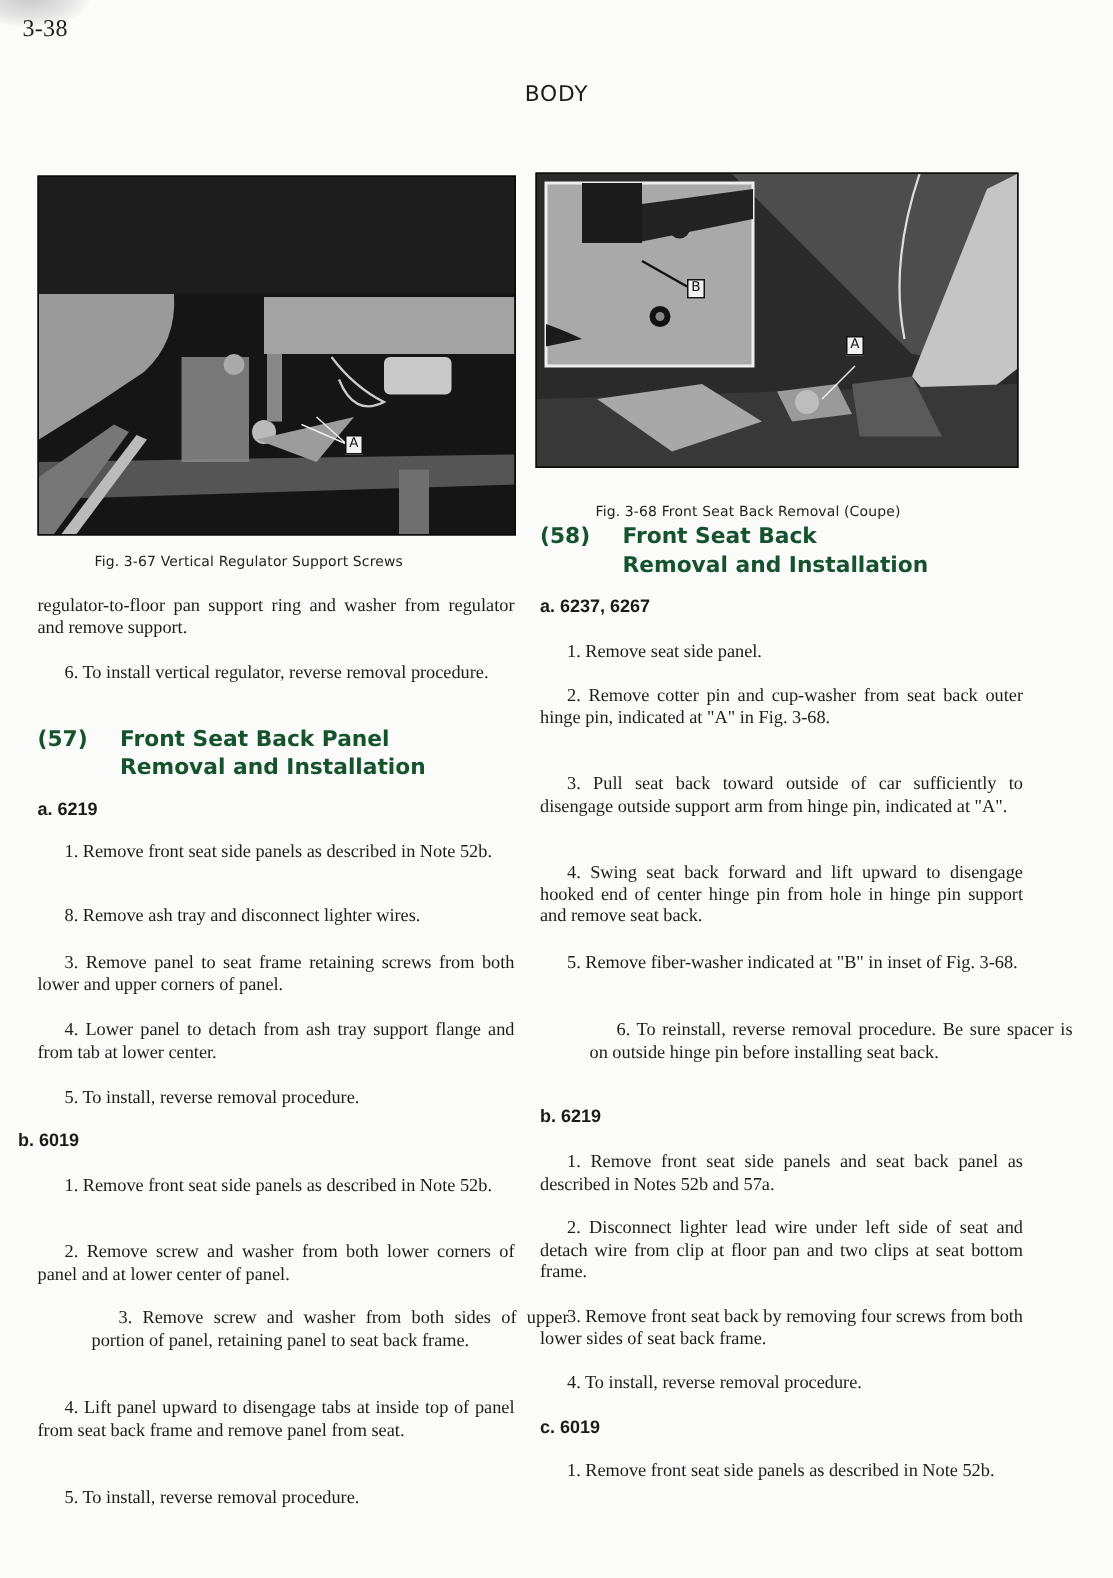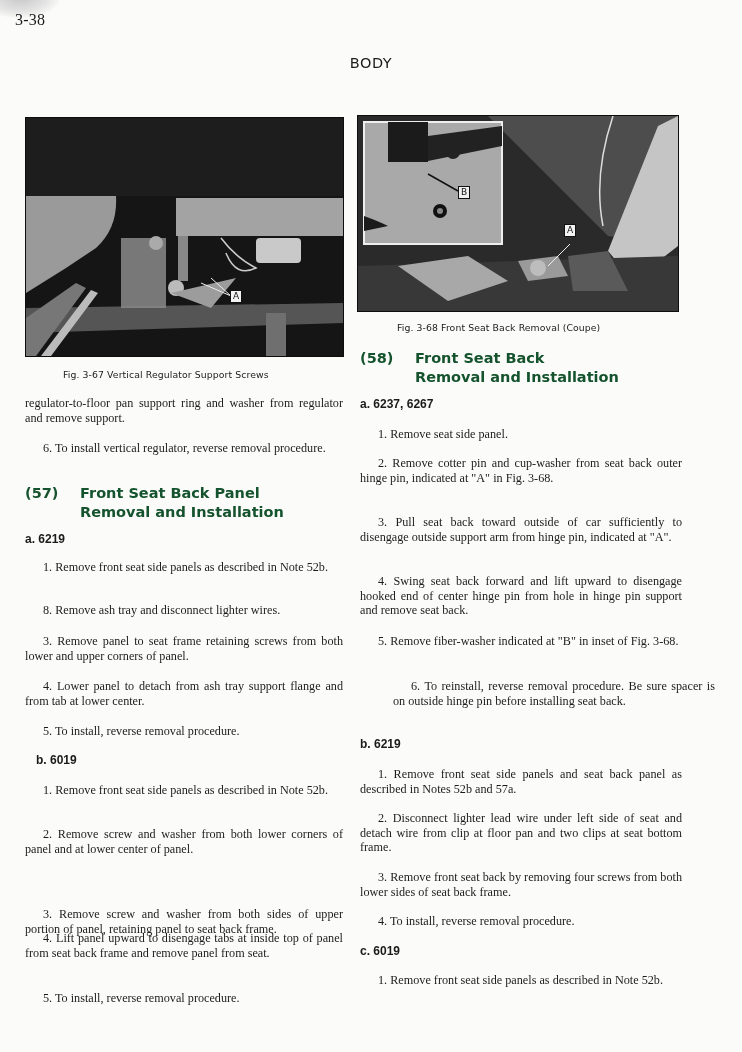--- a/index.html
+++ b/index.html
@@ -115,42 +115,42 @@
     <circle cx="95" cy="36" r="7" fill="#222"></circle>
     <circle cx="82" cy="95" r="7" fill="#111"></circle>
     <circle cx="82" cy="95" r="3" fill="#888"></circle>
     <path d="M6 100 Q20 105 30 110 L6 115 Z" fill="#1b1b1b"></path>
     <line x1="100" y1="75" x2="70" y2="58" stroke="#111" stroke-width="1.5"></line>
     <line x1="212" y1="128" x2="190" y2="150" stroke="#eee" stroke-width="1"></line>
   </svg>
   <div class="callout" style="left:100px;top:70px;">B</div>
   <div class="callout" style="left:206px;top:108px;">A</div>
 </div>
-<div class="fig-caption" style="left:397px;top:322px;">Fig. 3-68  Front Seat Back Removal (Coupe)</div>
+<div class="fig-caption" style="left:397px;top:336px;">Fig. 3-68  Front Seat Back Removal (Coupe)</div>
 
 <div class="para noindent col-left" style="top:396px;">regulator-to-floor pan support ring and washer from regulator and remove support.</div>
 <div class="para col-left" style="top:441px;">6. To install vertical regulator, reverse removal procedure.</div>
 
 <div class="heading" style="left:25px;top:484px;width:318px;height:38px;">
   <span class="num">(57)</span>
   <span class="t">Front Seat Back Panel</span>
   <span class="t2">Removal and Installation</span>
 </div>
 
 <div class="sub" style="left:25px;top:532px;">a. 6219</div>
 <div class="para col-left" style="top:560px;">1. Remove front seat side panels as described in Note 52b.</div>
 <div class="para col-left" style="top:603px;">8. Remove ash tray and disconnect lighter wires.</div>
 <div class="para col-left" style="top:634px;">3. Remove panel to seat frame retaining screws from both lower and upper corners of panel.</div>
 <div class="para col-left" style="top:679px;">4. Lower panel to detach from ash tray support flange and from tab at lower center.</div>
 <div class="para col-left" style="top:724px;">5. To install, reverse removal procedure.</div>
 
-<div class="sub" style="left:36px;top:753px;">b. 6019</div>
+<div class="sub" style="left:12px;top:753px;">b. 6019</div>
 <div class="para col-left" style="top:783px;">1. Remove front seat side panels as described in Note 52b.</div>
 <div class="para col-left" style="top:827px;">2. Remove screw and washer from both lower corners of panel and at lower center of panel.</div>
-<div class="para col-left" style="top:907px;">3. Remove screw and washer from both sides of upper portion of panel, retaining panel to seat back frame.</div>
+<div class="para col-left" style="top:871px;margin-left:36px;">3. Remove screw and washer from both sides of upper portion of panel, retaining panel to seat back frame.</div>
 <div class="para col-left" style="top:931px;">4. Lift panel upward to disengage tabs at inside top of panel from seat back frame and remove panel from seat.</div>
 <div class="para col-left" style="top:991px;">5. To install, reverse removal procedure.</div>
 
 <div class="heading" style="left:360px;top:349px;width:322px;height:38px;">
   <span class="num">(58)</span>
   <span class="t">Front Seat Back</span>
   <span class="t2">Removal and Installation</span>
 </div>
 
 <div class="sub" style="left:360px;top:397px;">a. 6237, 6267</div>

